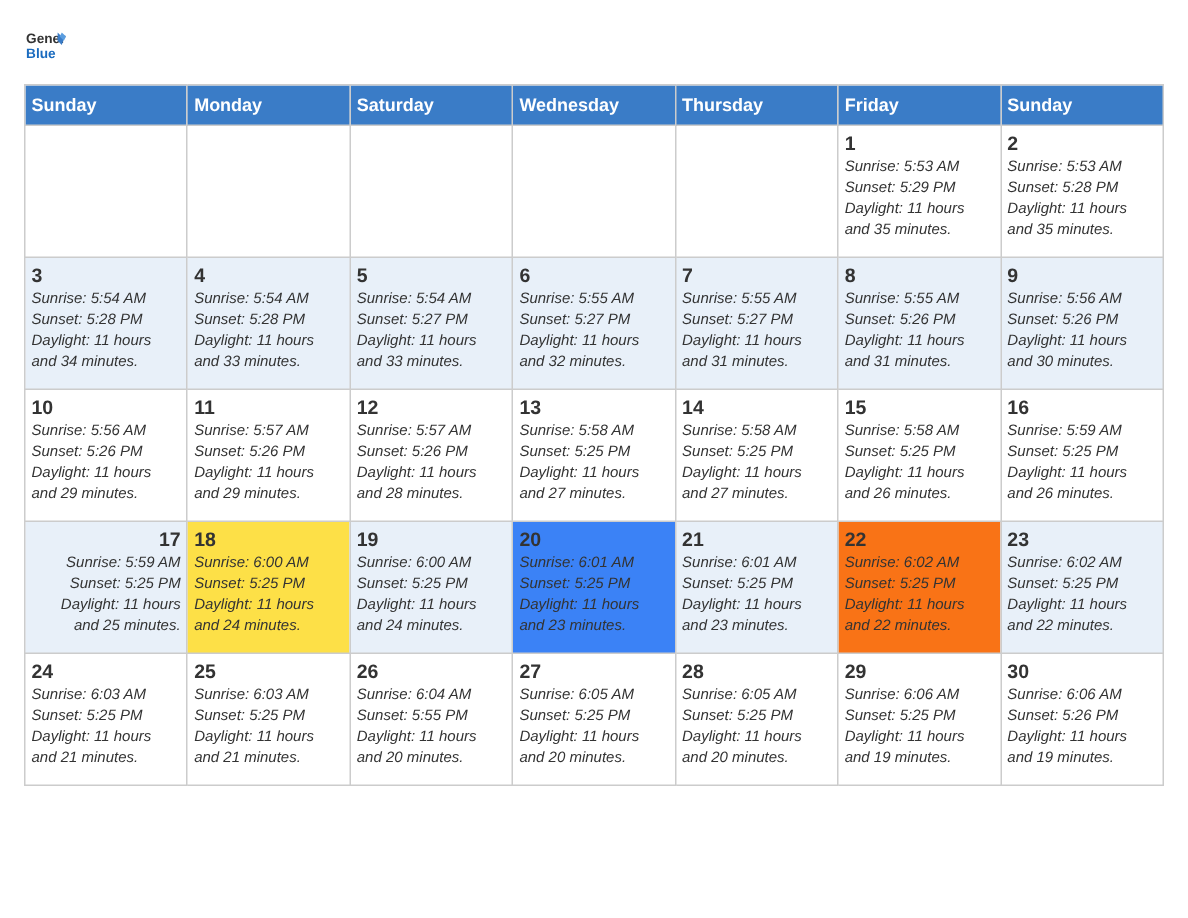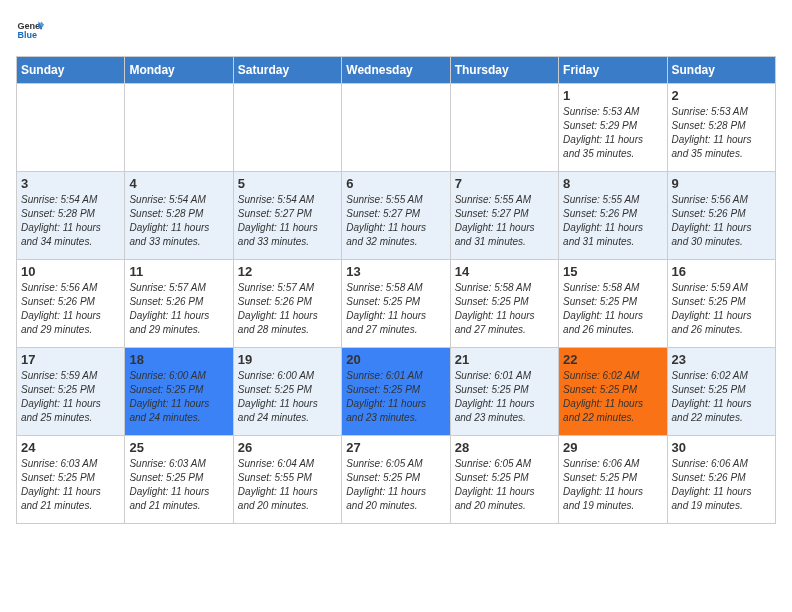--- a/index.html
+++ b/index.html
@@ -227,28 +227,28 @@
         </td>
         <td>
           <span class="day-num">16</span>
           <div class="day-info" style="white-space: pre-line;">Sunrise: 5:59 AM
 Sunset: 5:25 PM
 Daylight: 11 hours
 and 26 minutes.</div>
         </td>
       </tr>
       <tr>
-        <td style="background: rgb(232, 240, 249);">
+        <td style="background: rgb(232, 240, 249); text-align: right;">
           <span class="day-num">17</span>
           <div class="day-info" style="white-space: pre-line;">Sunrise: 5:59 AM
 Sunset: 5:25 PM
 Daylight: 11 hours
 and 25 minutes.</div>
         </td>
-        <td style="background: #3b82f6; margin-top: 39px;">
+        <td style="background: #fde047; margin-top: 39px;">
           <span class="day-num">18</span>
           <div class="day-info" style="white-space: pre-line;">Sunrise: 6:00 AM
 Sunset: 5:25 PM
 Daylight: 11 hours
 and 24 minutes.</div>
         </td>
         <td style="background: rgb(232, 240, 249);">
           <span class="day-num">19</span>
           <div class="day-info" style="white-space: pre-line;">Sunrise: 6:00 AM
 Sunset: 5:25 PM

